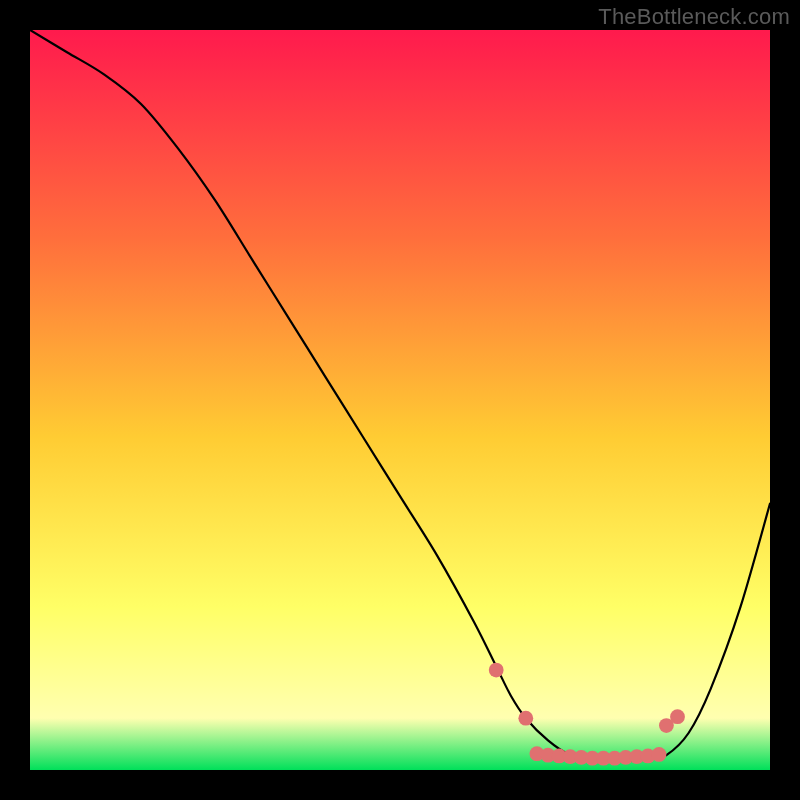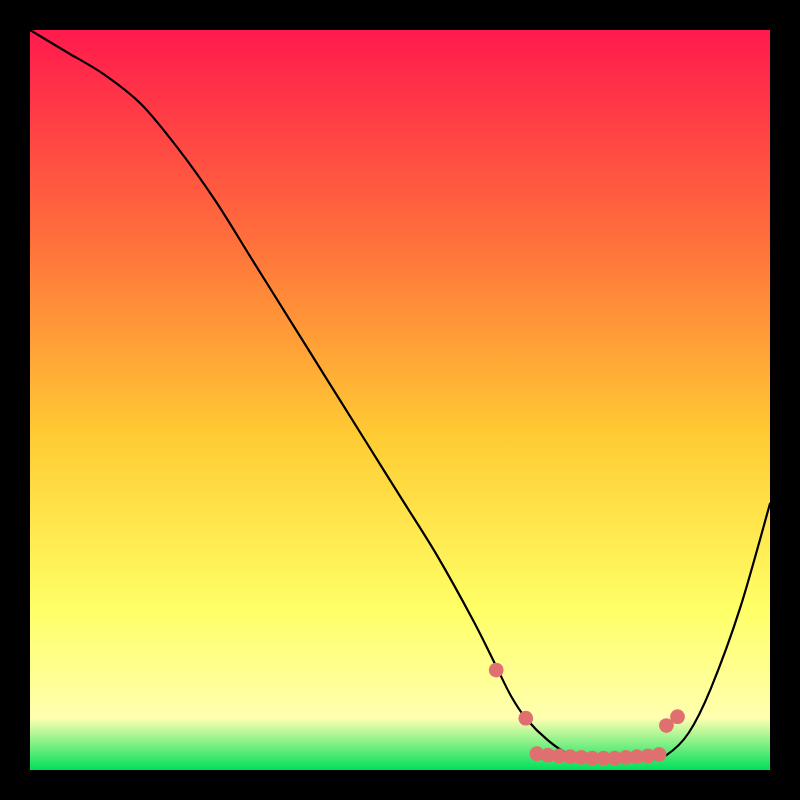--- a/index.html
+++ b/index.html
@@ -42,20 +42,21 @@
     stroke: #000;
     stroke-width: 2.2;
     stroke-linejoin: round;
     stroke-linecap: round;
   }
 </style>
 </head>
 <body>
 
 <div class="frame">
+  <div class="watermark">TheBottleneck.com</div>
   <svg class="plot" viewBox="0 0 740 740" preserveAspectRatio="none">
     <defs>
       <linearGradient id="bg-grad" x1="0" y1="0" x2="0" y2="1">
         <stop id="g0" offset="0%" stop-color="#ff1a4d"></stop>
         <stop id="g1" offset="28%" stop-color="#ff6e3c"></stop>
         <stop id="g2" offset="55%" stop-color="#ffcc33"></stop>
         <stop id="g3" offset="78%" stop-color="#ffff66"></stop>
         <stop id="g4" offset="93%" stop-color="#ffffb0"></stop>
         <stop id="g5" offset="100%" stop-color="#00e05a"></stop>
       </linearGradient>

